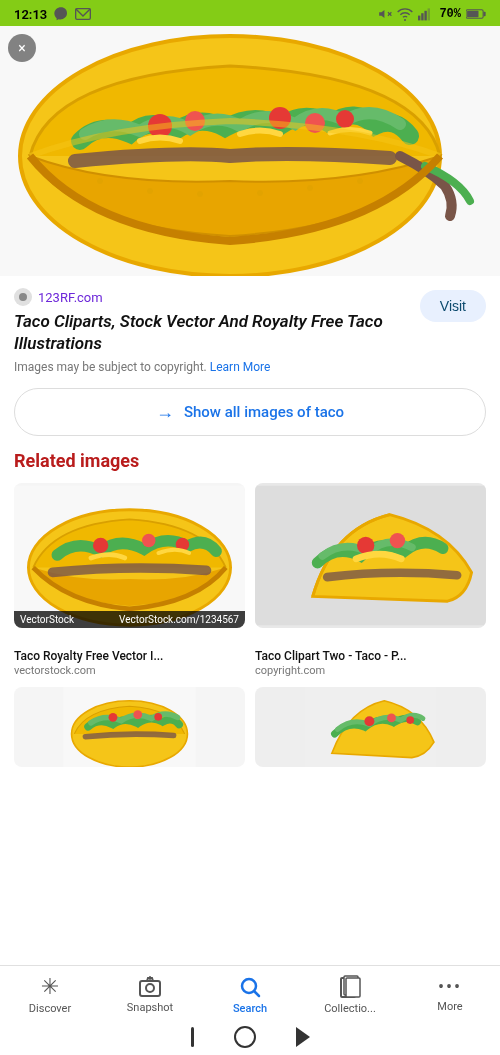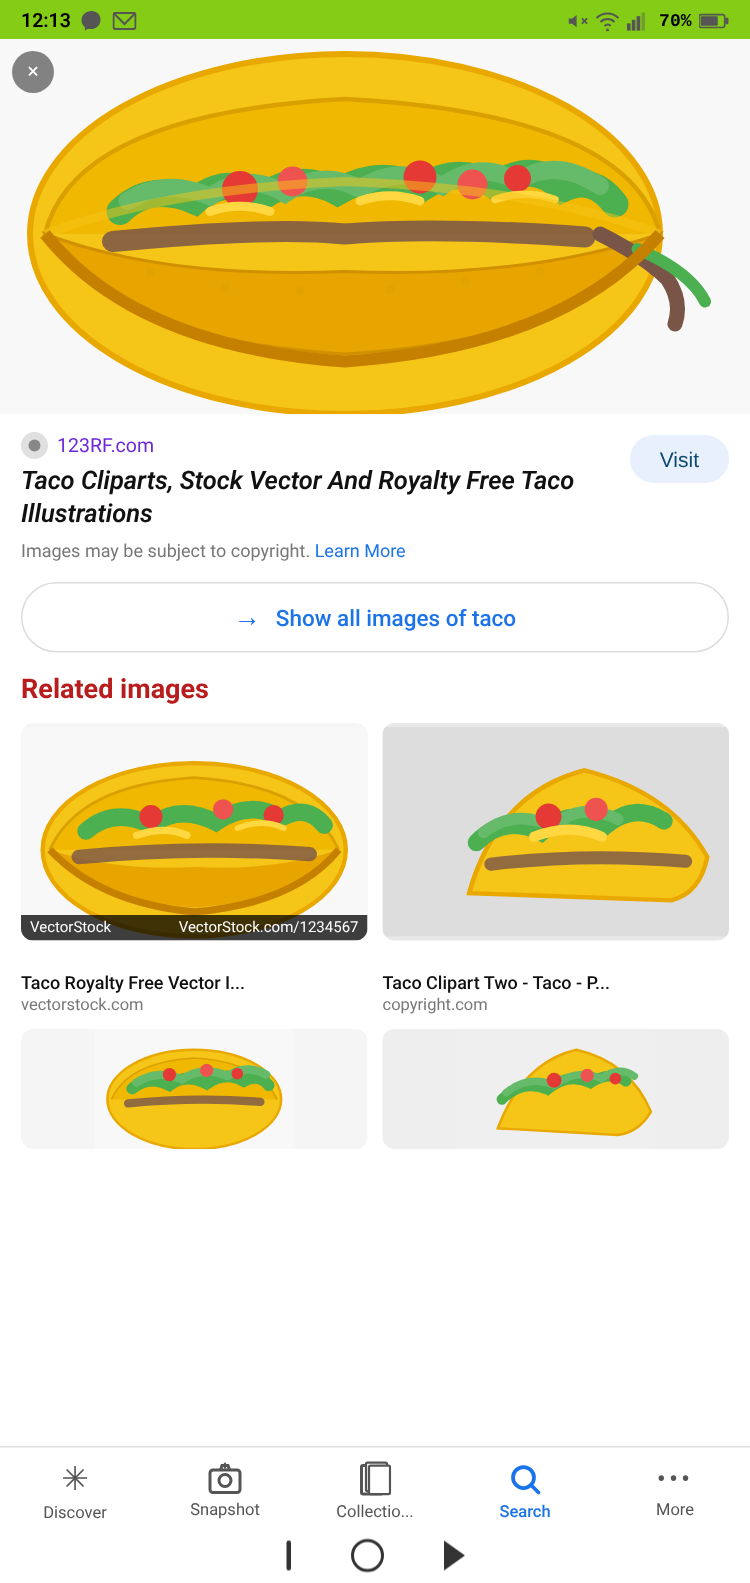--- a/index.html
+++ b/index.html
@@ -456,37 +456,37 @@
     <svg width="24" height="22" viewBox="0 0 24 22" fill="none">
       <rect x="2" y="5" width="20" height="15" rx="2" stroke="#555" stroke-width="2"></rect>
       <circle cx="12" cy="12" r="4" stroke="#555" stroke-width="2"></circle>
       <path d="M9 5 L10 2 L14 2 L15 5" stroke="#555" stroke-width="2" fill="none"></path>
       <path d="M12 0 L12 4" stroke="#555" stroke-width="1.5"></path>
     </svg>
     <span class="nav-label">Snapshot</span>
   </div>
 
   <div class="nav-item">
+    <svg width="24" height="24" viewBox="0 0 24 24" fill="none">
+      <circle cx="11" cy="11" r="7" stroke="#1a73e8" stroke-width="2.5"></circle>
+      <line x1="16.5" y1="16.5" x2="21" y2="21" stroke="#1a73e8" stroke-width="2.5" stroke-linecap="round"></line>
+    </svg>
+    <span class="nav-label active">Search</span>
+  </div>
+
+  <div class="nav-item">
     <svg width="22" height="24" viewBox="0 0 22 24" fill="none">
       <rect x="2" y="3" width="14" height="19" rx="1" stroke="#555" stroke-width="2"></rect>
       <rect x="5" y="1" width="14" height="19" rx="1" stroke="#555" stroke-width="1.5" fill="#fff"></rect>
       <rect x="7" y="3" width="14" height="19" rx="1" stroke="#555" stroke-width="1.5" fill="#fff"></rect>
     </svg>
     <span class="nav-label">Collectio...</span>
   </div>
 
   <div class="nav-item">
-    <svg width="24" height="24" viewBox="0 0 24 24" fill="none">
-      <circle cx="11" cy="11" r="7" stroke="#1a73e8" stroke-width="2.5"></circle>
-      <line x1="16.5" y1="16.5" x2="21" y2="21" stroke="#1a73e8" stroke-width="2.5" stroke-linecap="round"></line>
-    </svg>
-    <span class="nav-label active">Search</span>
-  </div>
-
-  <div class="nav-item">
     <span class="nav-icon" style="font-size:18px;letter-spacing:2px;">•••</span>
     <span class="nav-label">More</span>
   </div>
 
 </div>
 
 <div class="home-indicator">
   <div class="home-bar"></div>
   <div class="home-circle"></div>
   <div class="home-chevron"></div>

